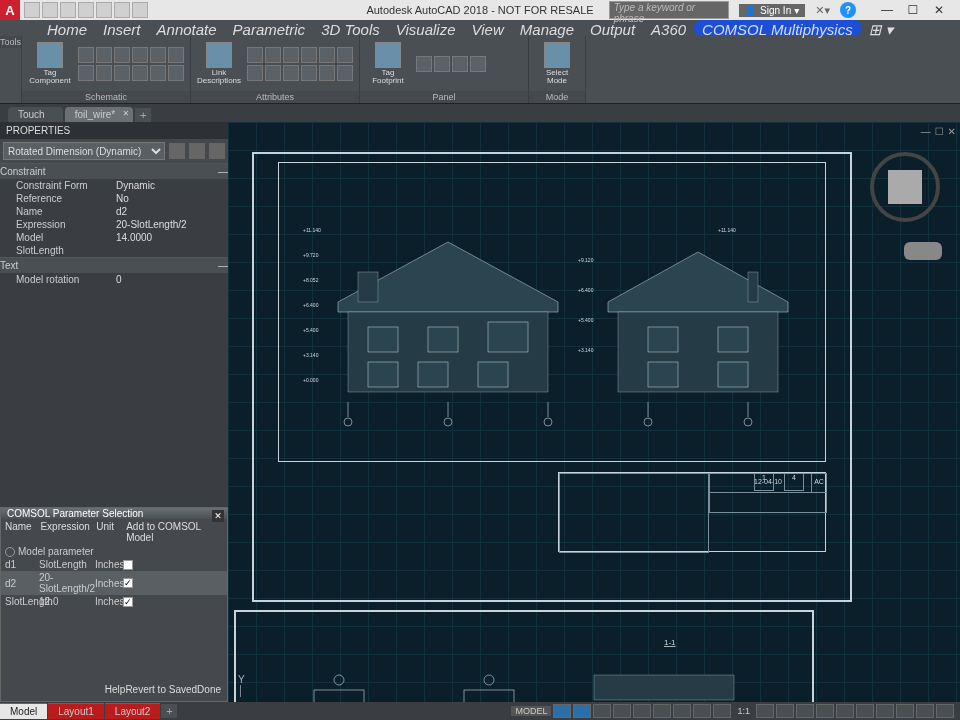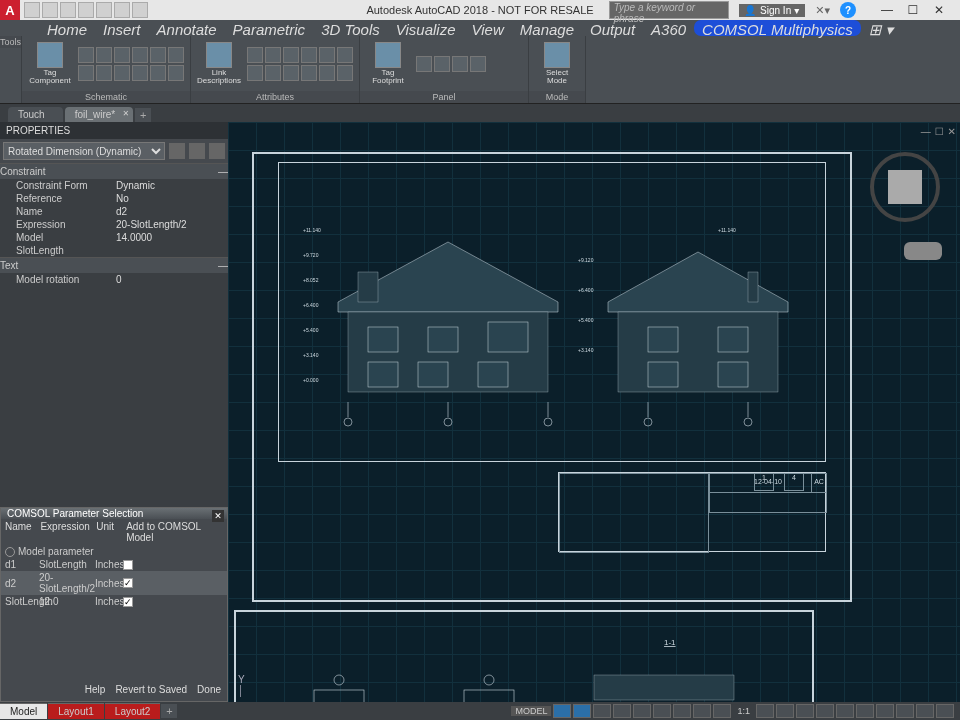--- a/index.html
+++ b/index.html
@@ -57,21 +57,21 @@
   .comsol-hdr { background:linear-gradient(#6a7074,#4a4f54); padding:0 6px; color:#fff; text-align:left; position:relative;}
   .comsol-hdr .x{position:absolute;right:3px;top:2px;background:#333;width:12px;height:12px;display:flex;align-items:center;justify-content:center;font-size:9px;}
   .comsol-cols { display:flex; padding:2px 4px; gap:4px; color:#ddd; }
   .comsol-cols span:nth-child(1){width:34px;} .comsol-cols span:nth-child(2){width:56px;} .comsol-cols span:nth-child(3){width:28px;}
   .comsol-row { display:flex; padding:1px 4px; align-items:center; }
   .comsol-row.sel { background:#5a5f64; }
   .comsol-row .c1{width:34px;} .comsol-row .c2{width:56px;} .comsol-row .c3{width:28px;}
   .radio{width:10px;height:10px;border:1px solid #999;border-radius:50%;display:inline-block;margin-right:3px;}
   .chk{width:10px;height:10px;border:1px solid #999;background:#fff;display:inline-block;}
   .chk.on::after{content:"✓";color:#000;font-size:9px;line-height:8px;display:block;}
-  .comsol-btns{display:flex;justify-content:flex-end;gap:10px;padding:6px;color:#ddd;}
+  .comsol-btns{display:flex;justify-content:flex-end;padding:6px;color:#ddd;}
 
   
   .canvas { flex:1; background:#0b1f2a; position:relative; overflow:hidden; }
   .canvas::before { content:""; position:absolute; inset:0; background-image:linear-gradient(#12303d 1px,transparent 1px),linear-gradient(90deg,#12303d 1px,transparent 1px); background-size:28px 28px; }
   .vcube { position:absolute; top:30px; right:20px; width:70px; height:70px; border:4px solid #444; border-radius:50%; display:flex; align-items:center; justify-content:center;}
   .vcube .cube{width:34px;height:34px;background:#aaa;}
   .navbar{position:absolute;top:120px;right:18px;width:38px;height:18px;background:#888;border-radius:6px;}
   .sheet { position:absolute; border:1px solid #c8d4dc; }
   .sheet.outer{border:2px solid #c8d4dc;}
   .house{stroke:#cdd9e0;fill:none;stroke-width:0.6;}

